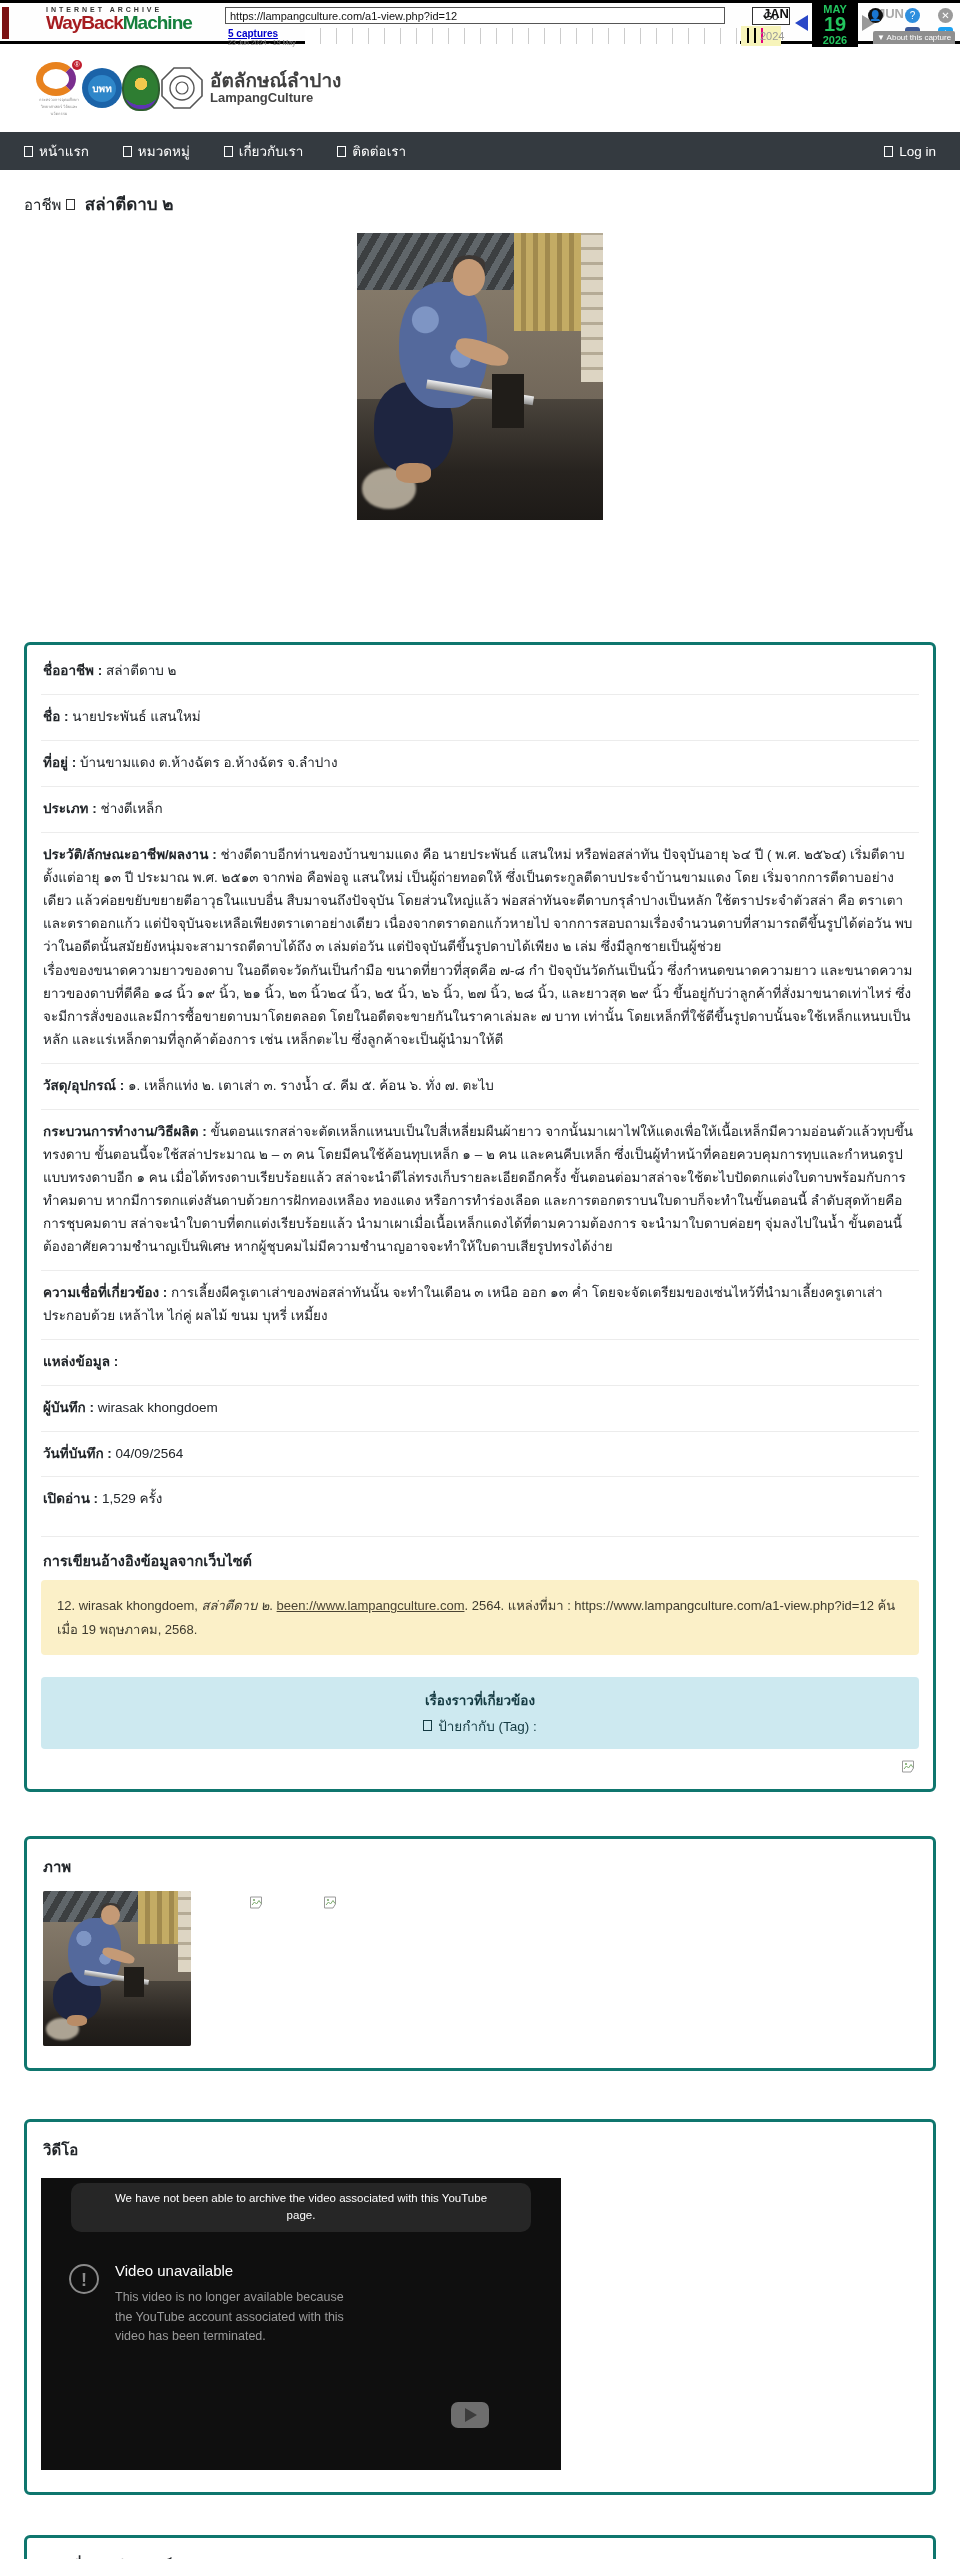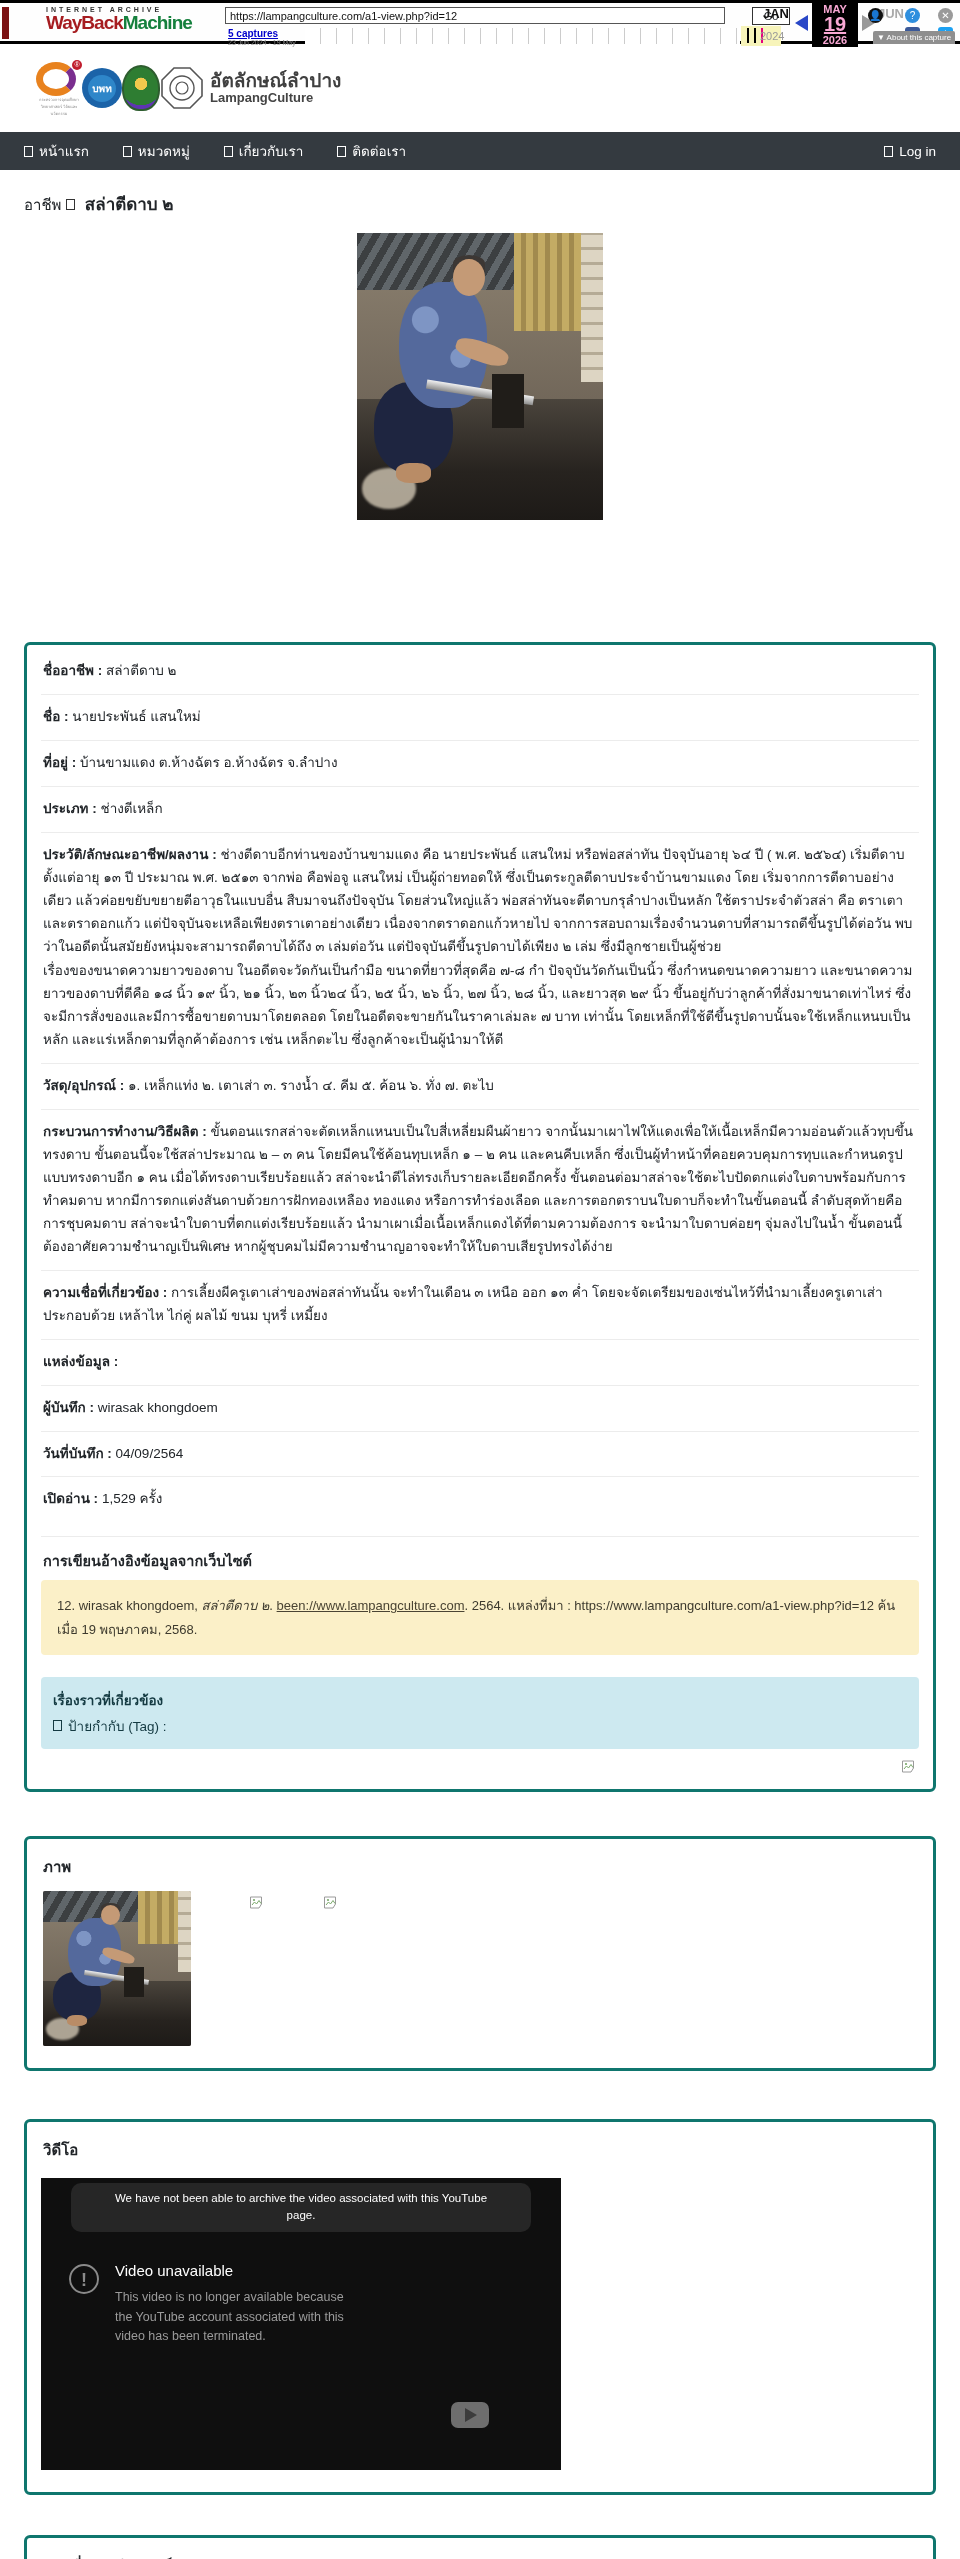--- a/index.html
+++ b/index.html
@@ -16,23 +16,23 @@
   .wb-url { position:absolute; left:225px; top:4px; width:500px; height:17px; border:1px solid #555; font-size:11px; padding:0 4px; color:#111; background:#fff; font-family:"Liberation Sans",sans-serif; }
   .wb-go { position:absolute; left:752px; top:4px; width:38px; height:18px; border:1px solid #333; background:#fff; font-size:11px; text-align:center; line-height:16px; }
   .wb-caps { position:absolute; left:228px; top:25px; font-size:10px; color:#0000cc; text-decoration:underline; font-weight:bold; }
   .wb-range { position:absolute; left:228px; top:36px; font-size:7px; color:#888; }
   .wb-spark { position:absolute; left:305px; top:25px; width:435px; height:16px; background:repeating-linear-gradient(90deg,#fff 0 15px,#ccc 15px 16px); }
   .wb-ylw { position:absolute; left:741px; top:23px; width:40px; height:20px; background:#f7f4ba; }
   .wb-ylw i { position:absolute; top:2px; width:2px; height:15px; background:#000; }
   .wb-ylw .m { background:#e6007e; }
   .wb-mon { position:absolute; top:3px; font-size:13px; font-weight:bold; }
   .wb-yr  { position:absolute; top:27px; font-size:11px; color:#999; }
-  .wb-cal { position:absolute; left:812px; top:0; width:46px; height:44px; background:#000; text-align:center; color:#f9a8d4; }
+  .wb-cal { position:absolute; left:812px; top:0; width:46px; height:44px; background:#000; text-align:center; color:#22c55e; }
   .wb-cal .m { font-size:11px; font-weight:bold; line-height:12px; }
-  .wb-cal .d { font-size:20px; font-weight:bold; line-height:19px;text-decoration:underline; }
+  .wb-cal .d { font-size:20px; font-weight:bold; line-height:19px; }
   .wb-cal .y { font-size:11px; font-weight:bold; line-height:12px; }
   .wb-arrow-l { position:absolute; left:795px; top:12px; width:0; height:0; border-top:8px solid transparent; border-bottom:8px solid transparent; border-right:13px solid #2947c7; }
   .wb-arrow-r { position:absolute; left:862px; top:12px; width:0; height:0; border-top:8px solid transparent; border-bottom:8px solid transparent; border-left:13px solid #9a9a9a; }
   .wb-ic { position:absolute; width:15px; height:15px; border-radius:50%; font-size:10px; line-height:15px; text-align:center; color:#fff; }
   .wb-about { position:absolute; left:873px; top:28px; width:82px; height:13px; background:#8f8f8f; color:#fff; font-size:8px; line-height:13px; text-align:center; border-radius:2px 2px 0 0; }
 
   
   .site-header { height:88px; background:#fff; display:flex; align-items:center; padding-left:36px; }
   .logo60 { width:46px; height:52px; position:relative; }
   .logo60 .ring { width:40px; height:34px; border:7px solid #e8821e; border-right-color:#7a2e8f; border-radius:50%; }
@@ -80,21 +80,21 @@
   .card1 { margin-top:118px; }
   .frow { padding:11px 2px; border-bottom:1px solid #ececec; font-size:13.5px; line-height:1.7; }
   .frow.last { border-bottom:none; }
   .flbl { font-weight:bold; }
   .fp2 { margin-top:2px; }
   .cite-head { padding:12px 2px 8px; font-size:14.5px; font-weight:bold; }
   .cite-box { background:#fbf0c8; border-radius:4px; padding:14px 16px; font-size:13px; line-height:1.8; color:#3d3a2e; }
   .cite-box .it { font-style:italic; }
   .cite-box a, .cite-link { color:#4a4433; text-decoration:underline; cursor:pointer; }
   .hr { border-bottom:1px solid #ececec; margin:14px 0 0; }
-  .related-box { background:#cde9f0; border-radius:4px; margin-top:22px; padding:12px; font-size:13.5px; color:#143a42; }
+  .related-box { background:#cde9f0; border-radius:4px; margin-top:22px; padding:12px; text-align:center; font-size:13.5px; color:#143a42; }
   .related-box .rt { font-weight:bold; }
   .related-box .tag { margin-top:4px; }
   .brk-right { text-align:right; padding:8px 2px 0; }
 
   .sec-head { font-size:15px; font-weight:bold; padding:12px 2px 10px; }
   .card2 { margin-top:44px; }
   .thumb-row { display:flex; align-items:flex-start; gap:58px; padding:2px 2px 8px; }
   .thumb { width:148px; height:155px; border-radius:2px; cursor:pointer; }
   .thumb-brk { margin-top:4px; }
 

